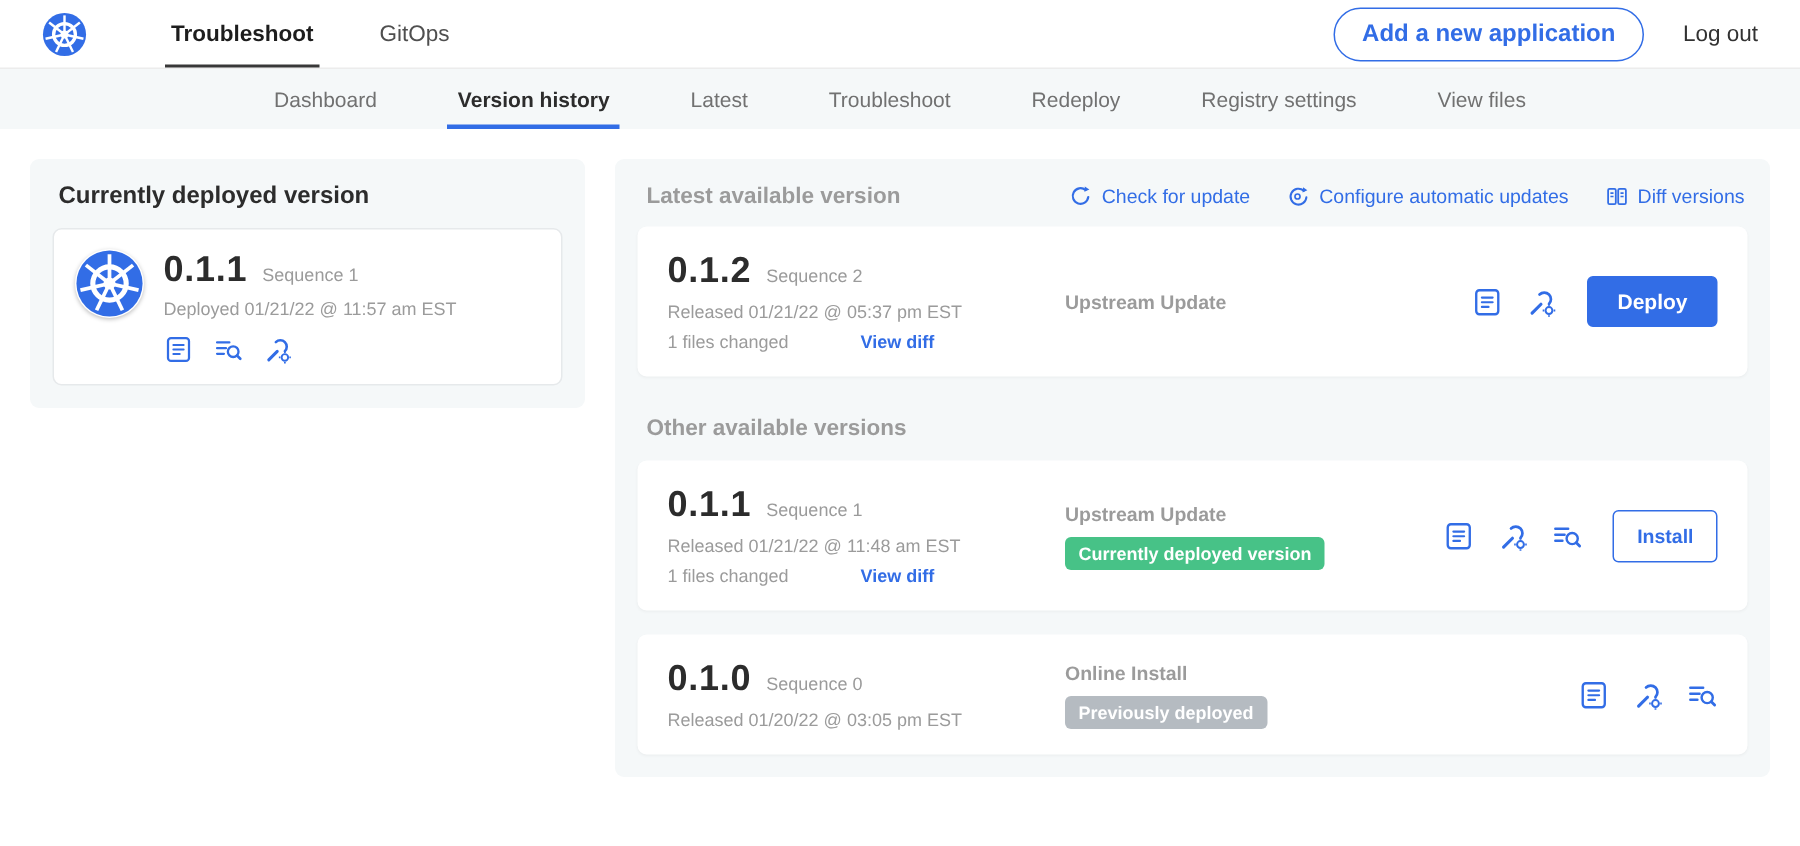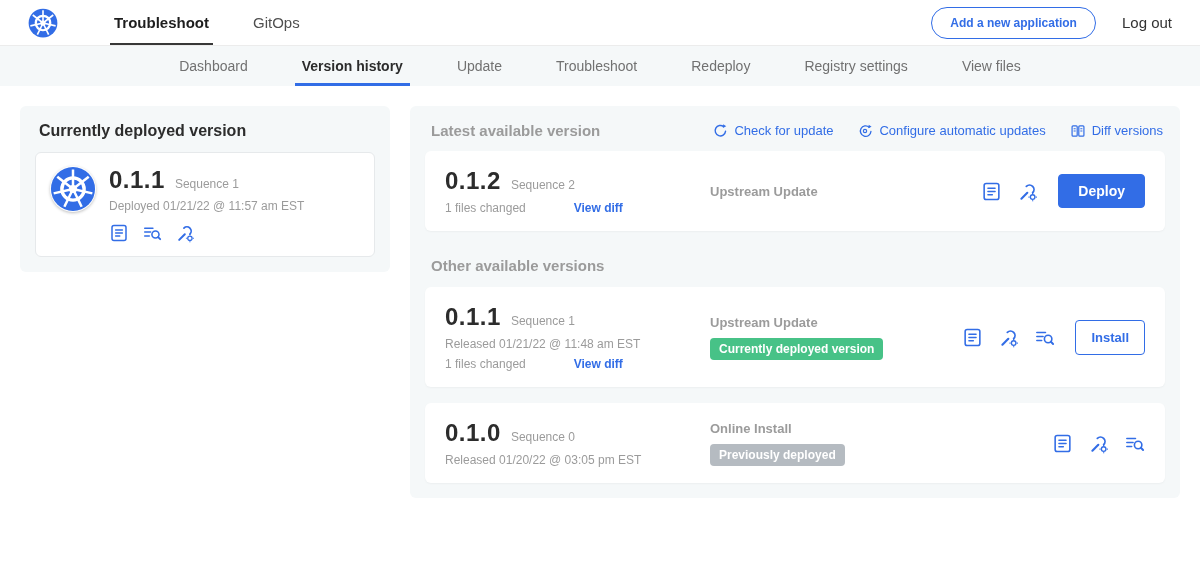--- a/index.html
+++ b/index.html
@@ -11,21 +11,21 @@
     border-bottom: 1px solid #ececec; background: #fff; }
   .k8s-logo-sm { width: 30px; height: 30px; display: block; }
   .main-tabs { display: flex; height: 100%; margin-left: 34px; }
   .main-tab { position: relative; display: flex; align-items: center; padding: 0 22px;
     font-size: 15px; color: #4f4f4f; cursor: pointer; }
   .main-tab.active { color: #1d1d1d; font-weight: bold; }
   .main-tab.active::after { content:""; position:absolute; left:18px; right:18px; bottom:0;
     height:2px; background:#383838; }
   .header-right { margin-left: auto; display: flex; align-items: center; gap: 26px; }
   .pill-btn { background:#fff; border:1px solid #326de6; color:#326de6; font-weight:bold;
-    font-size:12px; border-radius:18px; padding:8px 18px; cursor:pointer;
+    font-size:16px; border-radius:18px; padding:8px 18px; cursor:pointer;
     font-family: inherit; }
   .logout { font-size: 15px; color: #323232; cursor: pointer; }
 
   
   .subnav { height: 40px; background: #f5f8f9; display: flex; justify-content: center; }
   .subnav-inner { display: flex; height: 100%; }
   .subnav-item { display:flex; align-items:center; padding: 0 27px; font-size: 14px;
     color: #717171; cursor: pointer; position: relative; text-decoration: none; }
   .subnav-item.active { color: #2c2c2c; font-weight: bold; }
   .subnav-item.active::after { content:""; position:absolute; left:20px; right:20px; bottom:0;
@@ -146,21 +146,21 @@
   <div class="header-right">
     <button class="pill-btn">Add a new application</button>
     <span class="logout">Log out</span>
   </div>
 </header>
 
 <nav class="subnav">
   <div class="subnav-inner">
     <a class="subnav-item">Dashboard</a>
     <a class="subnav-item active">Version history</a>
-    <a class="subnav-item">Update</a>
+    <a class="subnav-item">Latest</a>
     <a class="subnav-item">Troubleshoot</a>
     <a class="subnav-item">Redeploy</a>
     <a class="subnav-item">Registry settings</a>
     <a class="subnav-item">View files</a>
   </div>
 </nav>
 
 <main class="main">
 
   <aside class="panel deployed-panel">
@@ -220,20 +220,21 @@
         </a>
       </div>
     </div>
 
     <div class="version-card">
       <div class="vc-left">
         <div class="ver-row">
           <span class="ver-big">0.1.2</span>
           <span class="muted">Sequence 2</span>
         </div>
+        <div class="muted vc-released">Released 01/21/22 @ 05:37 pm EST</div>
         <div class="vc-files">
           <span class="muted">1 files changed</span>
           <a class="view-diff">View diff</a>
         </div>
       </div>
       <div class="vc-mid">
         <div class="vc-source">Upstream Update</div>
       </div>
       <div class="vc-right">
         <span class="icon-btn">

